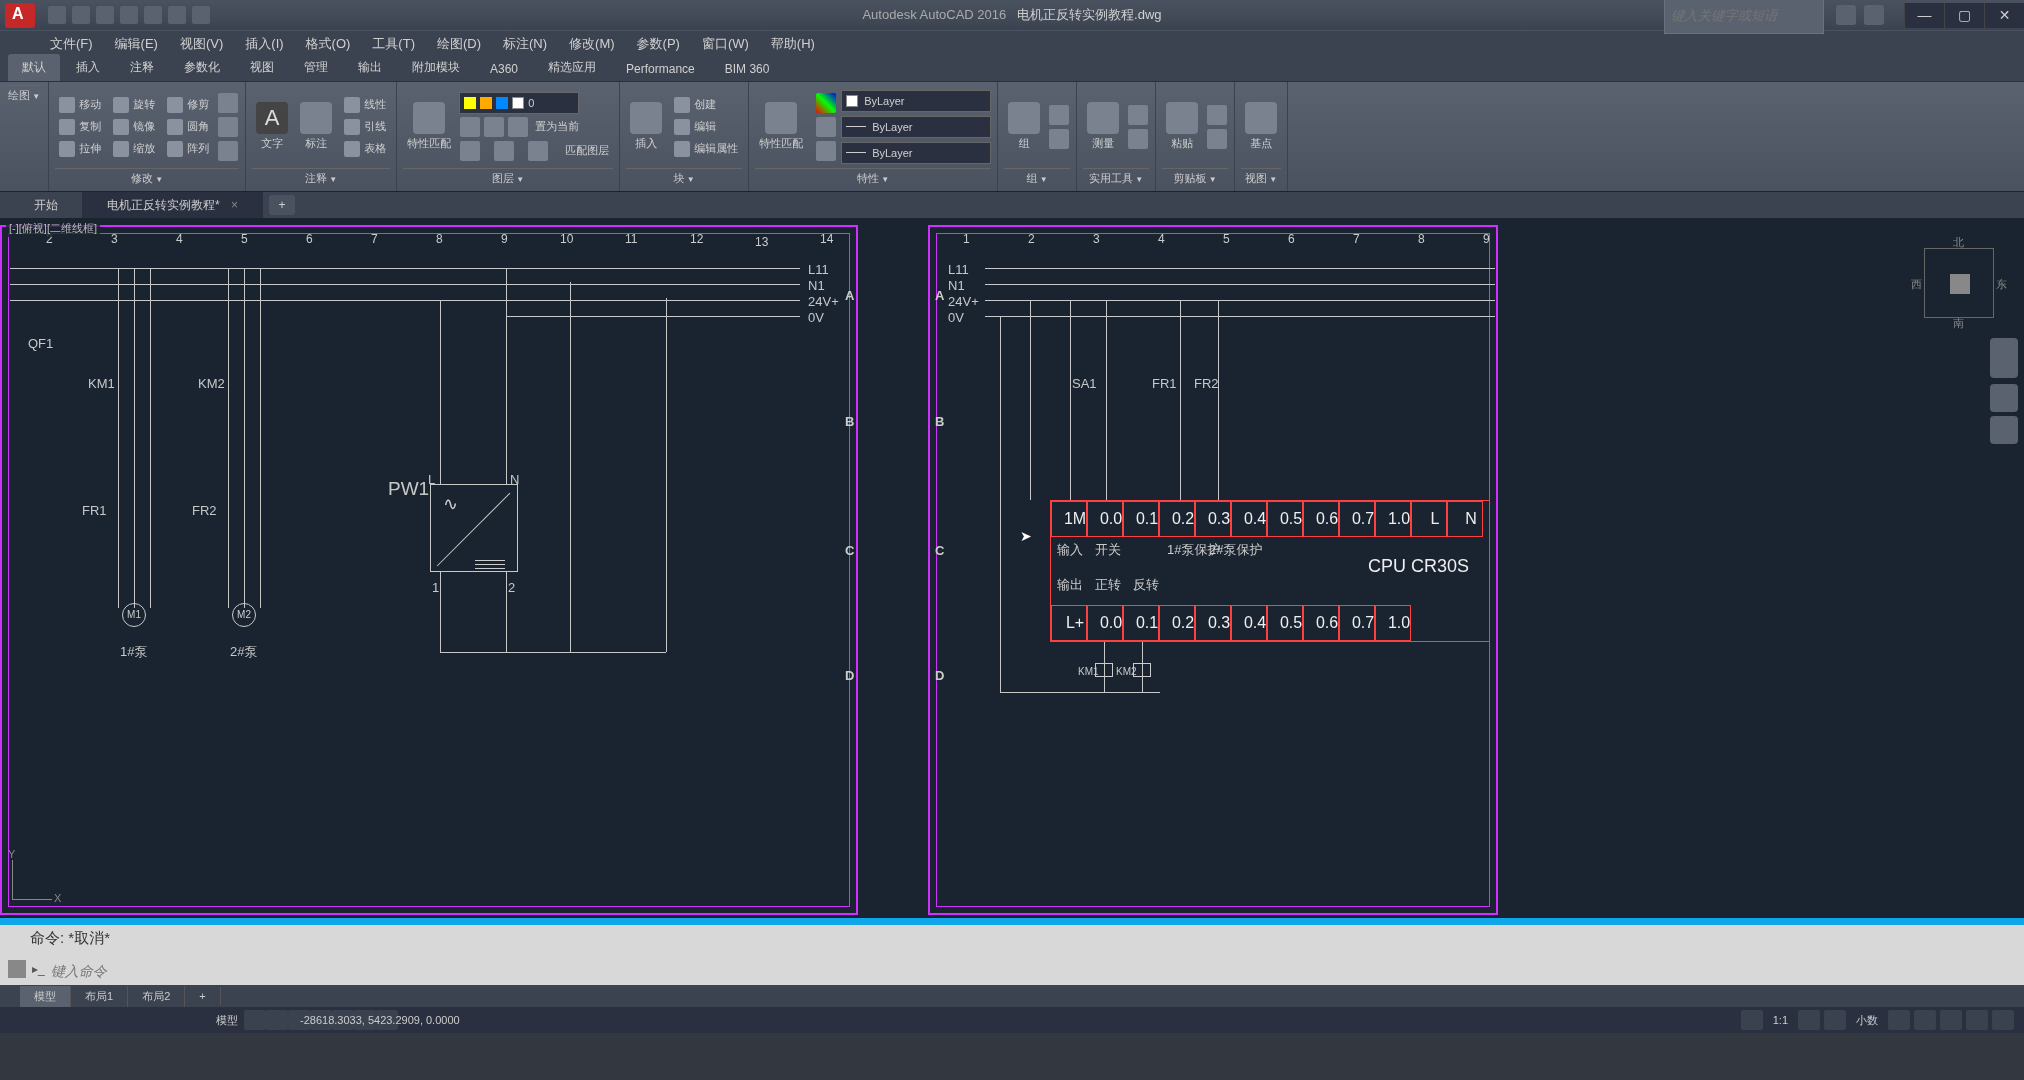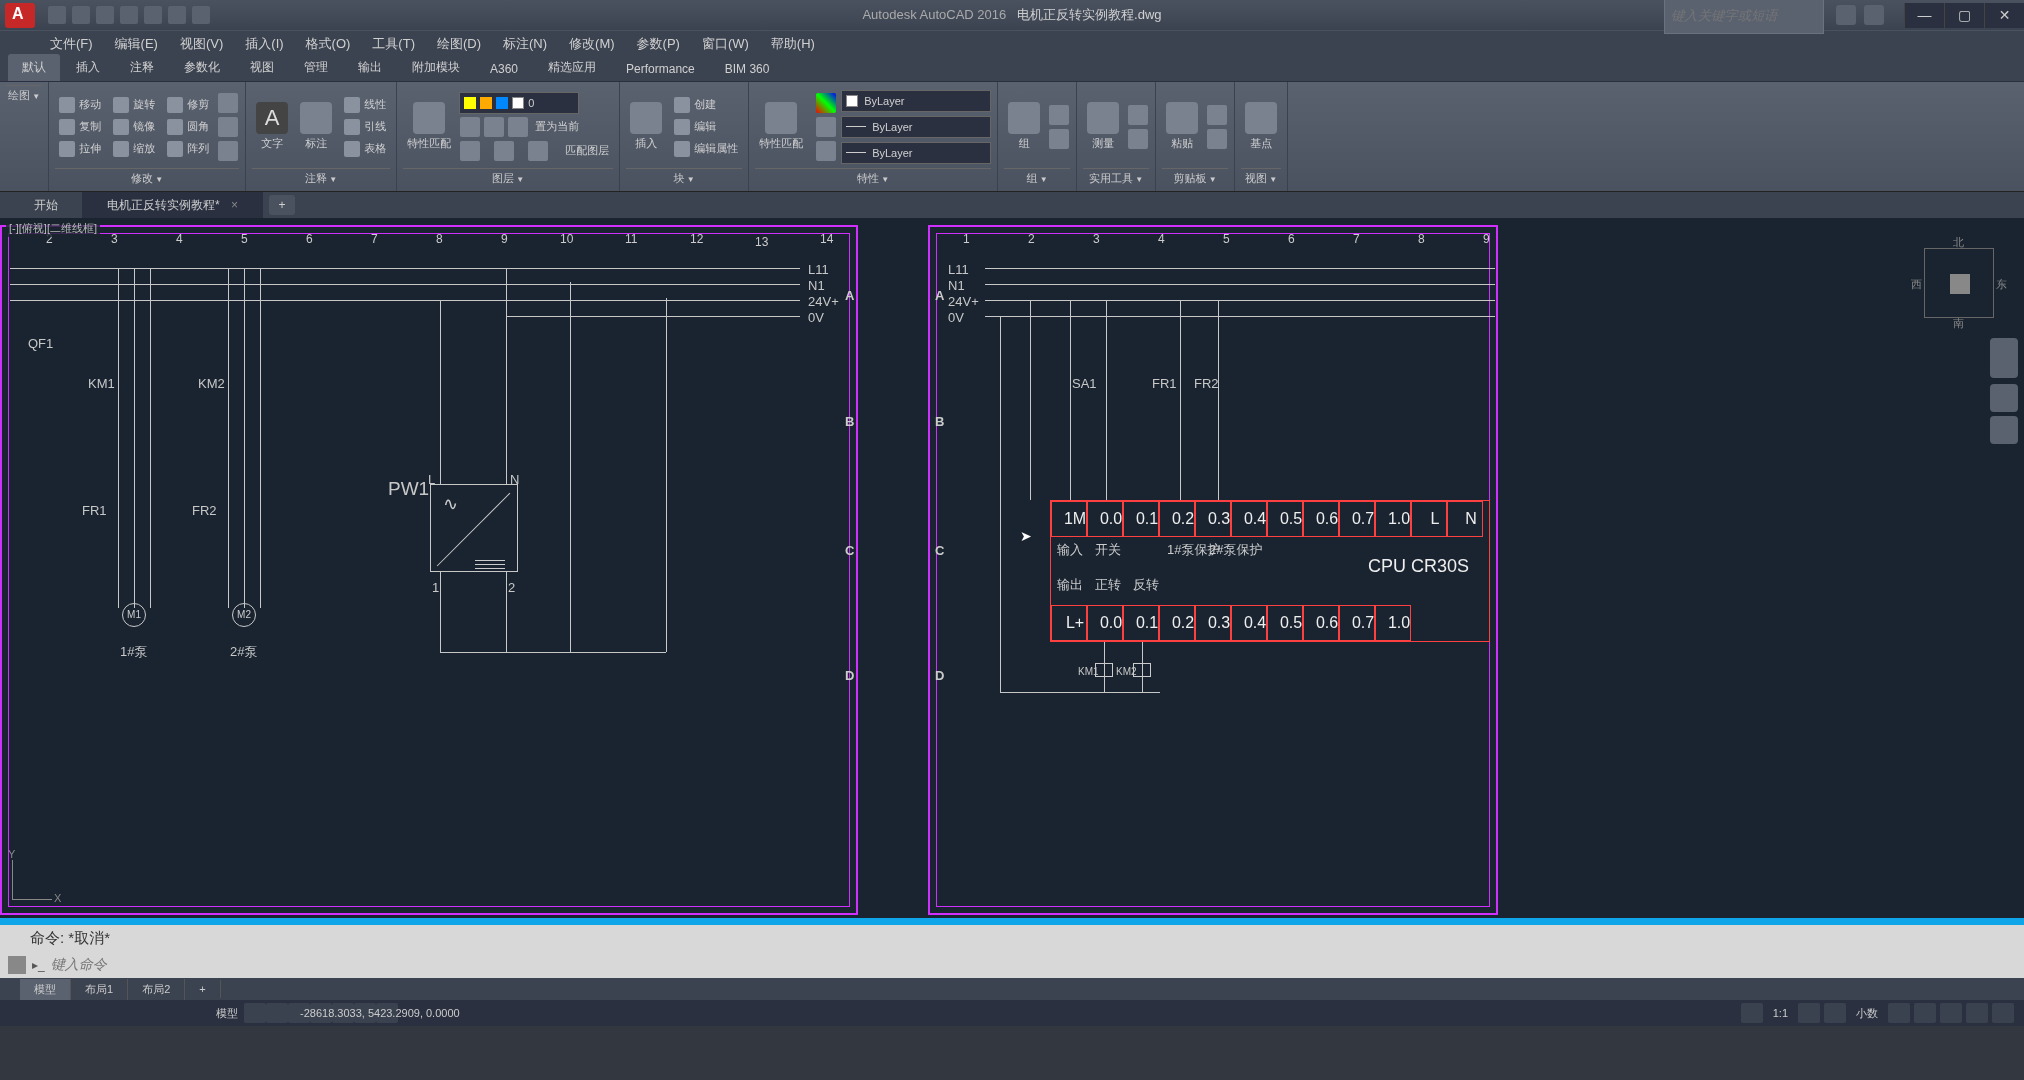--- a/index.html
+++ b/index.html
@@ -83,21 +83,21 @@
 
 .viewcube { position: absolute; top: 30px; right: 30px; width: 70px; height: 70px; border: 1px solid #666; }
 .vc-center { position: absolute; top: 25px; left: 25px; width: 20px; height: 20px; background: #888; }
 .vc-lbl { position: absolute; font-size: 11px; color: #888; }
 
 
 .cmdline-area { background: #3c4350; border-top: 7px solid #0ea5e9; }
 .cmd-history { padding: 4px 30px; font-size: 15px; color: #333; background: #d8d8d8; }
 .cmd-input-row { display: flex; align-items: center; background: #d8d8d8; padding: 2px 8px; }
 .cmd-input-row .handle { width: 18px; height: 18px; background: #888; margin-right: 6px; }
-.cmd-input { flex: 1; font-size: 14px; color: #777; font-style: italic; padding: 2px; }
+.cmd-input { flex: 1; font-size: 14px; color: #777; font-style: italic; padding: 2px; margin-top: 7px; }
 
 
 .layout-tabs { height: 22px; background: #3c4350; display: flex; align-items: center; padding-left: 20px; }
 .ltab { padding: 3px 14px; font-size: 11px; color: #ccc; border-right: 1px solid #555; cursor: pointer; }
 .ltab.active { background: #5a6270; }
 
 
 .statusbar { height: 26px; background: #2a3040; display: flex; align-items: center; padding: 0 10px; color: #ccc; font-size: 11px; }
 .coords { position: absolute; left: 300px; }
 .sb-right { margin-left: auto; display: flex; gap: 4px; align-items: center; }

